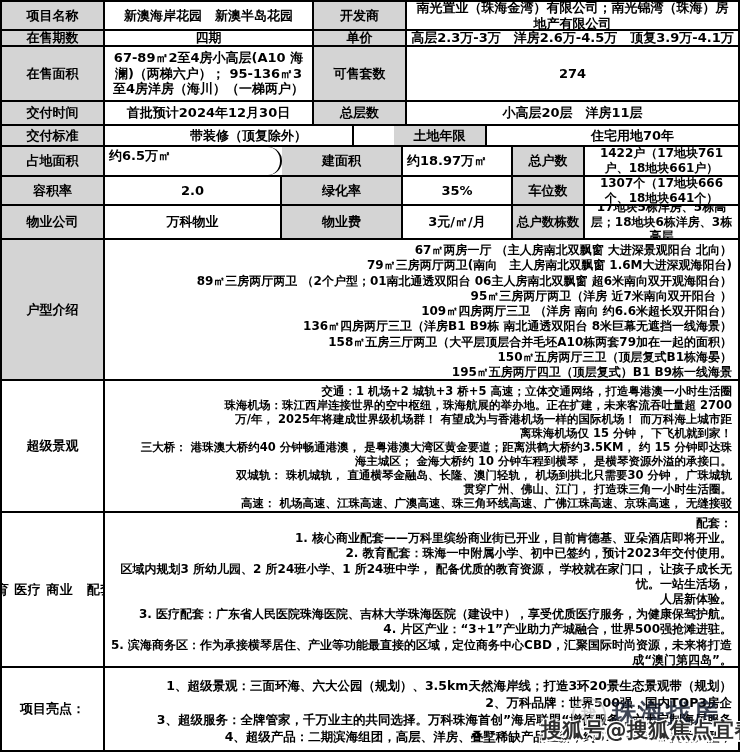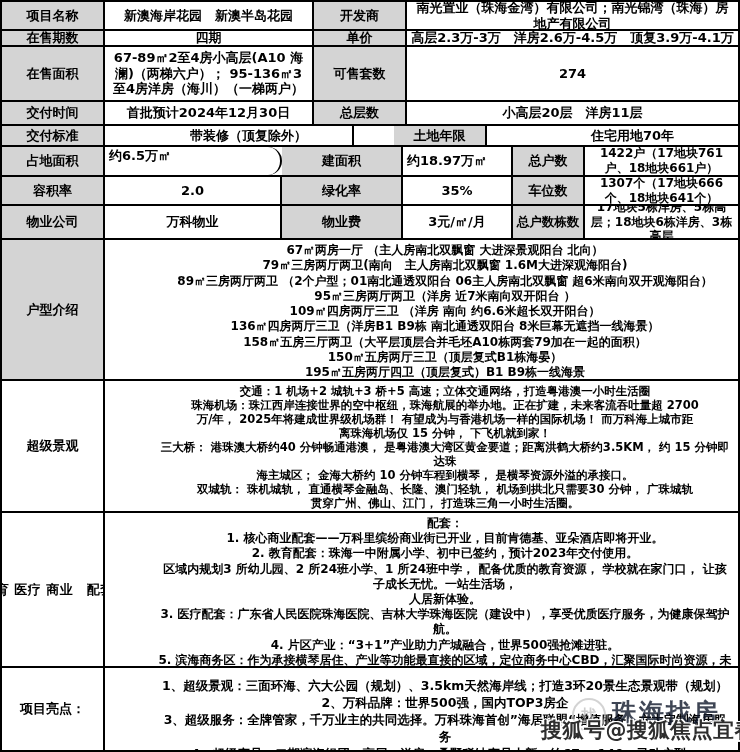--- a/index.html
+++ b/index.html
@@ -25,21 +25,21 @@
   .w-l2b { flex: 0 0 121px; }
   .w-v2b { flex: 0 0 110px; }
   .w-l3  { flex: 0 0 72px; }
   .grow  { flex: 1 1 auto; }
   .h-r1 { height: 29px; } .h-r2 { height: 16px; } .h-r3 { height: 55px; }
   .h-r4 { height: 24px; } .h-r5 { height: 21px; gap: 40px; } .h-r6 { height: 30px; }
   .h-r7 { height: 29px; } .h-r8 { height: 34px; } .h-r9 { height: 141px; }
   .h-r10 { height: 132px; } .h-r11 { height: 155px; }
   .tl { align-items: flex-start; justify-content: flex-start; text-align: left; border-radius: 14px; }
   .ll { justify-content: flex-start; text-align: left; }
-  .content { display: block; text-align: center; padding: 3px 6px 0 5px; margin-left: 48px; }
+  .content { display: block; text-align: right; padding: 3px 6px 0 5px; }
   .content .tline { white-space: normal; }
   .c-units  { font-size: 12px;   line-height: 15.3px; }
   .c-trans  { font-size: 11.5px; line-height: 14px; }
   .c-edu    { font-size: 12px;   line-height: 15.2px; }
   .c-high   { font-size: 12.5px; line-height: 17px; padding-top: 9px; }
   .edu-lbl span { white-space: nowrap; display: inline-block; margin-left: -9px; letter-spacing: 0.5px; }
   .wm-site { position: absolute; left: 612px; top: 696px; font-size: 25px;
              color: #0f172a; opacity: 0.8; letter-spacing: 2px; white-space: nowrap; }
   .wm-logo { position: absolute; left: 572px; top: 698px; width: 34px; height: 34px;
              border: 2px solid #bdbdbd; border-radius: 50%; opacity: 0.65;

